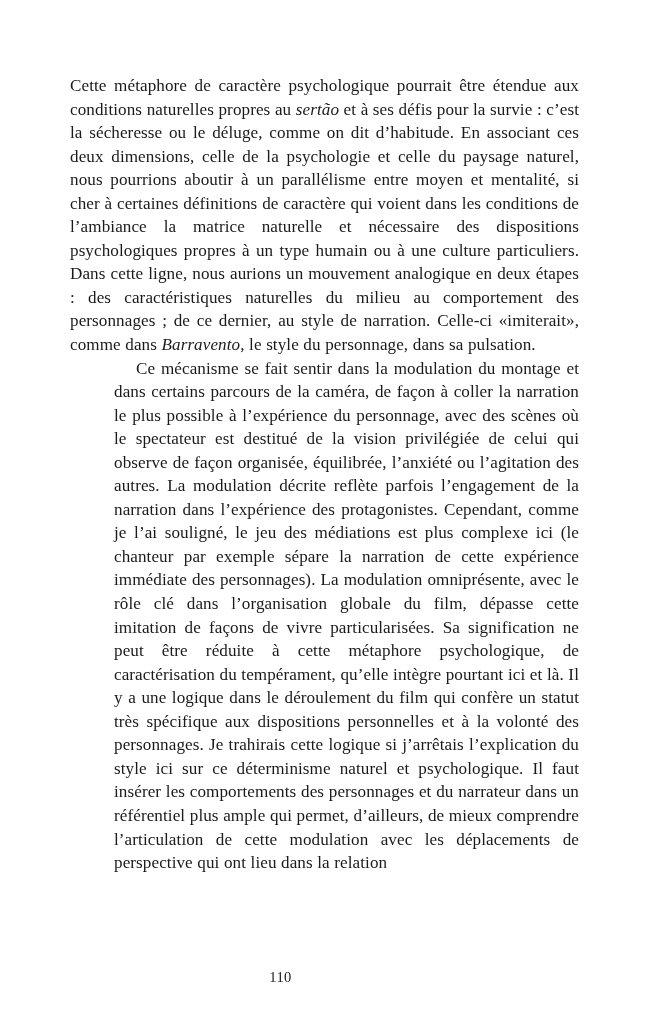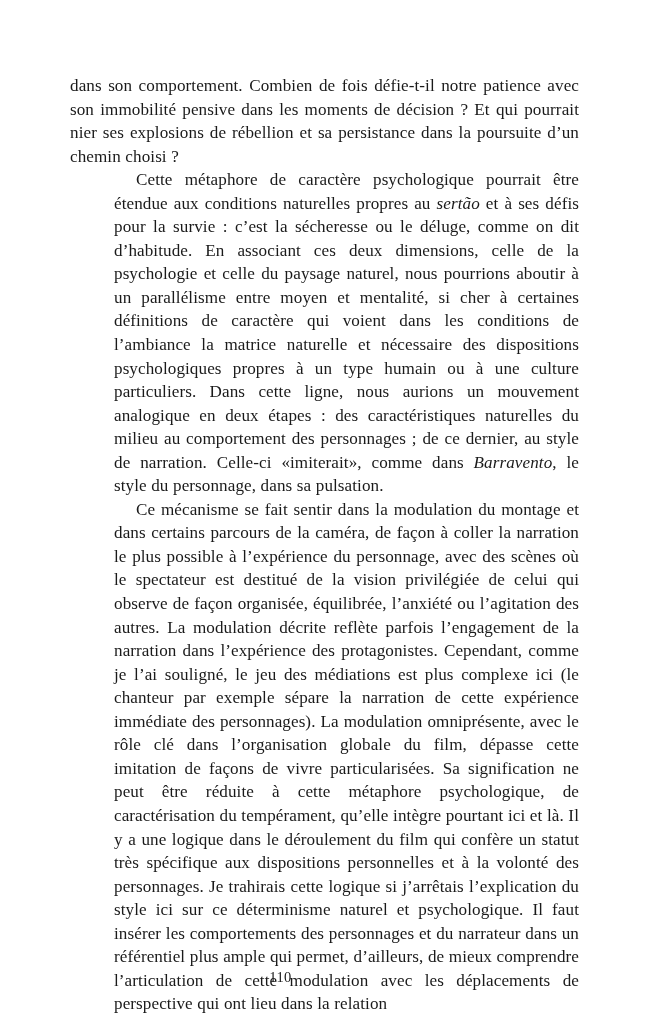--- a/index.html
+++ b/index.html
@@ -61,20 +61,19 @@
     font-variant-numeric: oldstyle-nums;
     letter-spacing: 0.03em;
   }
 </style>
 </head>
 <body>
 
 <div id="page">
 
   <div id="text-block">
-    <p class="para">dans son comportement. Combien de fois défie-t-il notre patience avec son immobilité pensive dans les moments de décision ? Et qui pourrait nier ses explosions de rébellion et sa persistance dans la poursuite d’un chemin choisi ?</p>
     <p class="para">Cette métaphore de caractère psychologique pourrait être étendue aux conditions naturelles propres au <i>sertão</i> et à ses défis pour la survie : c’est la sécheresse ou le déluge, comme on dit d’habitude. En associant ces deux dimensions, celle de la psychologie et celle du paysage naturel, nous pourrions aboutir à un parallélisme entre moyen et mentalité, si cher à certaines définitions de caractère qui voient dans les conditions de l’ambiance la matrice naturelle et nécessaire des dispositions psychologiques propres à un type humain ou à une culture particuliers. Dans cette ligne, nous aurions un mouvement analogique en deux étapes : des caractéristiques naturelles du milieu au comportement des personnages ; de ce dernier, au style de narration. Celle-ci «imiterait», comme dans <i>Barravento</i>, le style du personnage, dans sa pulsation.</p>
     <p class="para">Ce mécanisme se fait sentir dans la modulation du montage et dans certains parcours de la caméra, de façon à coller la narration le plus possible à l’expérience du personnage, avec des scènes où le spectateur est destitué de la vision privilégiée de celui qui observe de façon organisée, équilibrée, l’anxiété ou l’agitation des autres. La modulation décrite reflète parfois l’engagement de la narration dans l’expérience des protagonistes. Cependant, comme je l’ai souligné, le jeu des médiations est plus complexe ici (le chanteur par exemple sépare la narration de cette expérience immédiate des personnages). La modulation omniprésente, avec le rôle clé dans l’organisation globale du film, dépasse cette imitation de façons de vivre particularisées. Sa signification ne peut être réduite à cette métaphore psychologique, de caractérisation du tempérament, qu’elle intègre pourtant ici et là. Il y a une logique dans le déroulement du film qui confère un statut très spécifique aux dispositions personnelles et à la volonté des personnages. Je trahirais cette logique si j’arrêtais l’explication du style ici sur ce déterminisme naturel et psychologique. Il faut insérer les comportements des personnages et du narrateur dans un référentiel plus ample qui permet, d’ailleurs, de mieux comprendre l’articulation de cette modulation avec les déplacements de perspective qui ont lieu dans la relation</p>
   </div>
 
   <div id="folio">110</div>
 
 </div>
 
 </body></html>

